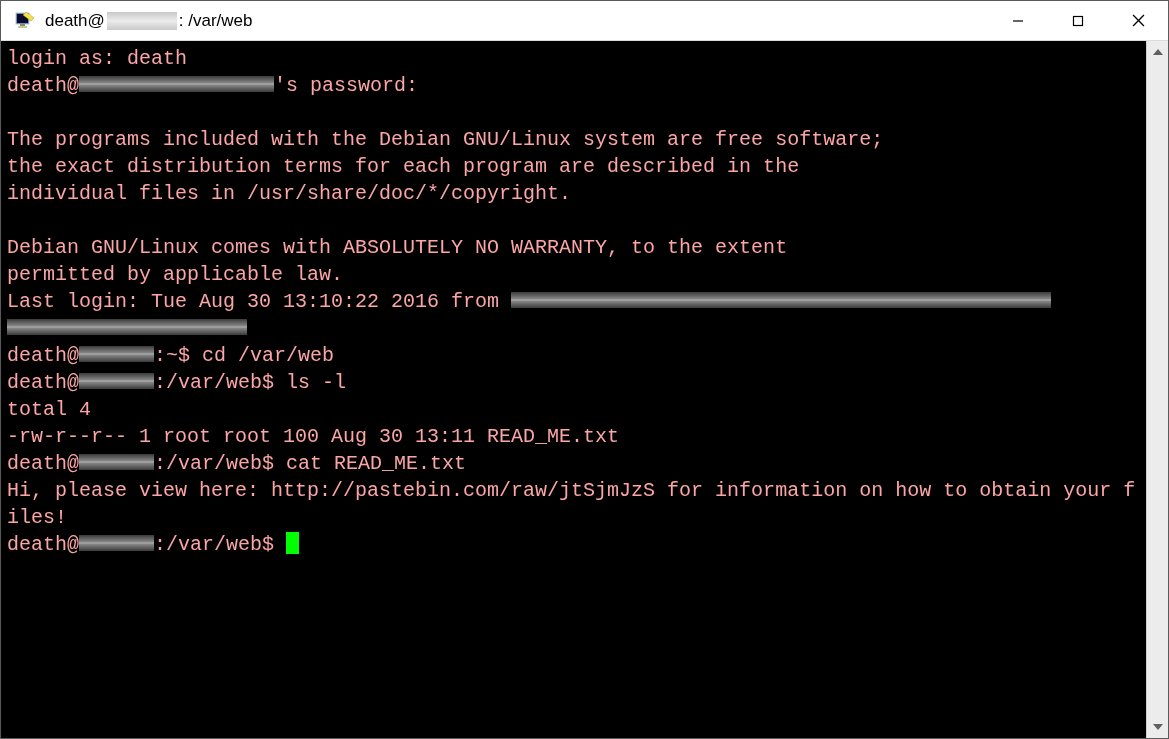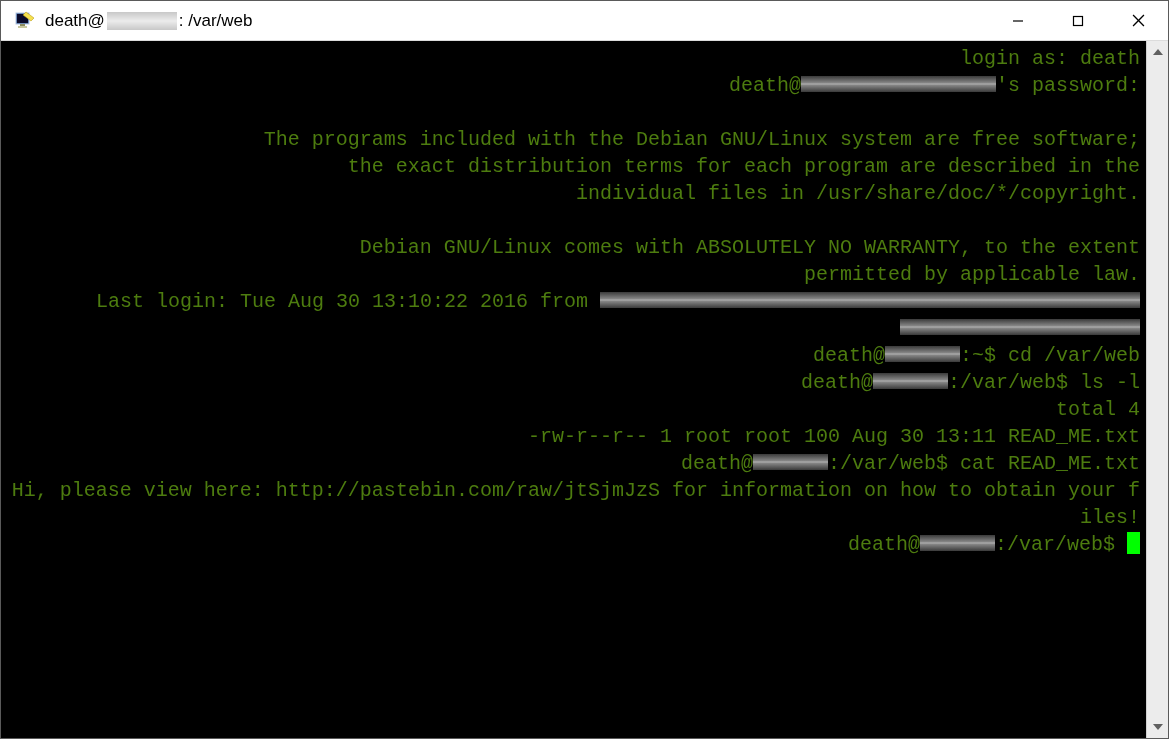--- a/index.html
+++ b/index.html
@@ -14,21 +14,20 @@
       font-family: "Segoe UI", Tahoma, sans-serif;
       overflow: hidden;
     }
     .window {
       width: 1169px;
       height: 739px;
       background: #ffffff;
       border: 1px solid #5a5a5a;
       display: flex;
       flex-direction: column;
-      text-align: right;
     }
     .titlebar {
       height: 40px;
       background: #ffffff;
       display: flex;
       align-items: center;
       border-bottom: 1px solid #dcdcdc;
     }
     .titlebar-icon {
       width: 24px;
@@ -73,21 +72,21 @@
     }
     .terminal-wrap {
       flex: 1;
       display: flex;
       background: #000;
       position: relative;
     }
     .terminal {
       flex: 1;
       background: #000;
-      color: #4d7c0f;
+      color: #fca5a5;
       font-family: "Courier New", monospace;
       font-size: 20px;
       line-height: 27px;
       padding: 4px 6px;
       white-space: pre-wrap;
       word-break: break-all;
       overflow: hidden;
     }
     .scrollbar {
       width: 22px;

